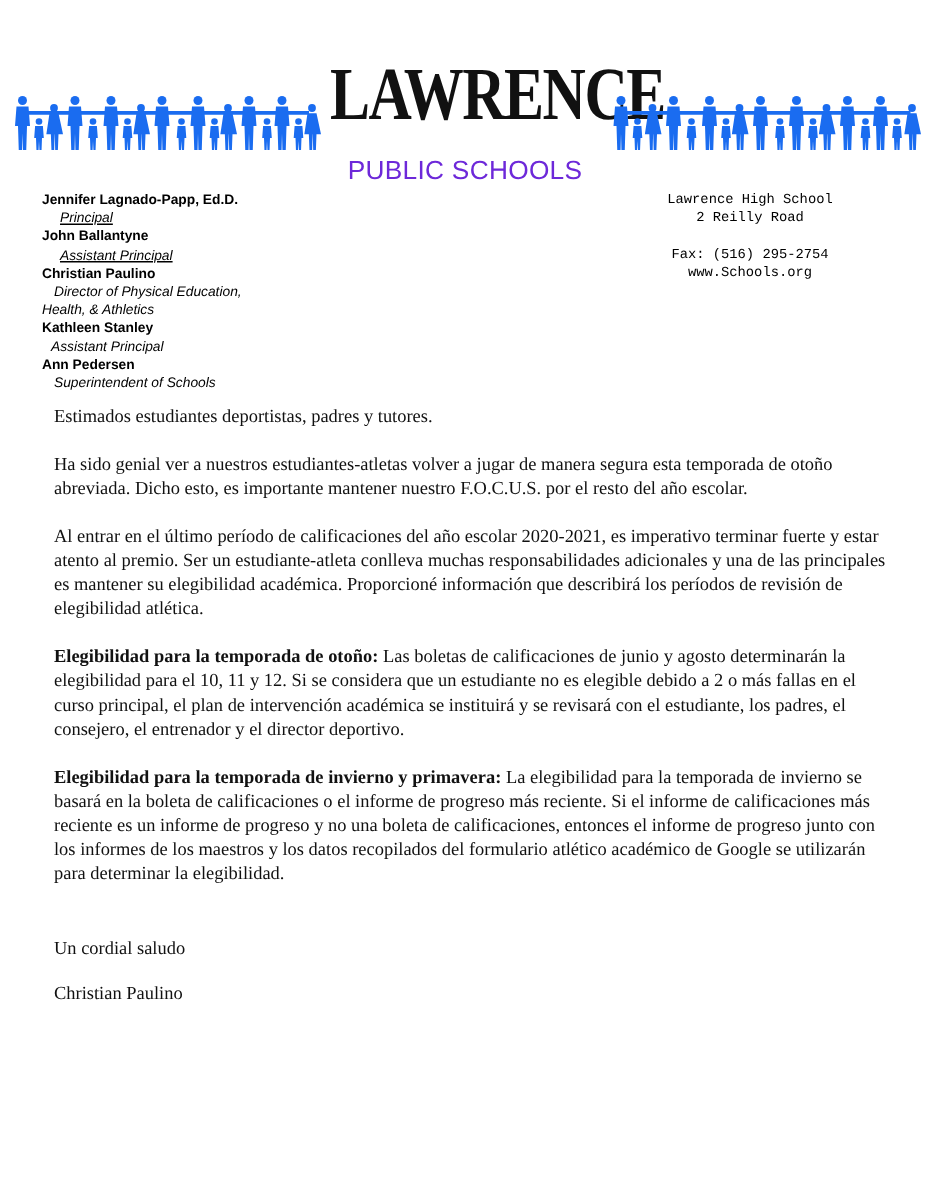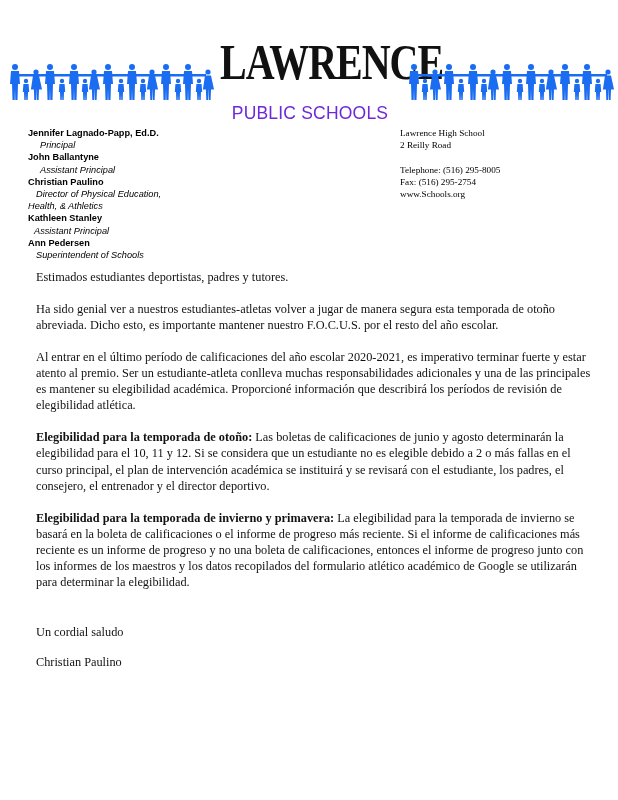--- a/index.html
+++ b/index.html
@@ -22,27 +22,27 @@
       font-family: "Liberation Sans", sans-serif; font-size: 17.5px; color: #6d28d9;
       letter-spacing: 0.2px;
     }
 
     .staff {
       position: absolute; left: 28px; top: 127px; width: 200px;
       font-family: "Liberation Sans", sans-serif; font-size: 9.2px; line-height: 12.2px;
     }
     .staff .name { font-weight: bold; }
     .staff .role { font-style: italic; }
-    .staff .ind1 { padding-left: 12px; }
+    .staff .ind1 { padding-left: 12px; text-decoration: underline; }
     .staff .ind2 { padding-left: 8px; }
     .staff .ind3 { padding-left: 6px; }
 
     .address {
-      position: absolute; right: 18px; top: 127px; width: 200px; text-align: left;
-      font-family: Liberation Serif, serif; font-size: 9.2px; line-height: 12.2px;
+      position: absolute; right: 18px; top: 127px; width: 200px; text-align: center;
+      font-family: Liberation Mono, monospace; font-size: 9.2px; line-height: 12.2px;
     }
     .address .gap { height: 12.2px; }
 
     .letter {
       position: absolute; left: 36px; top: 269px; width: 560px;
       font-family: "Liberation Serif", serif; font-size: 12.3px; line-height: 16.1px;
       color: #111;
     }
     .letter p { margin-bottom: 15.9px; }
     .letter .bold { font-weight: bold; }
@@ -130,21 +130,20 @@
   <div class="name">Kathleen Stanley</div>
   <div class="role ind3">Assistant Principal</div>
   <div class="name">Ann Pedersen</div>
   <div class="role ind2">Superintendent of Schools</div>
 </div>
 
 <div class="address">
   <div>Lawrence High School</div>
   <div>2 Reilly Road</div>
   <div class="gap"></div>
-  <div>Telephone: (516) 295-8005</div>
   <div>Fax: (516) 295-2754</div>
   <div>www.Schools.org</div>
 </div>
 
 <div class="letter">
   <p>Estimados estudiantes deportistas, padres y tutores.</p>
   <p>Ha sido genial ver a nuestros estudiantes-atletas volver a jugar de manera segura esta temporada de otoño abreviada. Dicho esto, es importante mantener nuestro F.O.C.U.S. por el resto del año escolar.</p>
   <p>Al entrar en el último período de calificaciones del año escolar 2020-2021, es imperativo terminar fuerte y estar atento al premio. Ser un estudiante-atleta conlleva muchas responsabilidades adicionales y una de las principales es mantener su elegibilidad académica. Proporcioné información que describirá los períodos de revisión de elegibilidad atlética.</p>
   <p><span class="bold">Elegibilidad para la temporada de otoño:</span><span> Las boletas de calificaciones de junio y agosto determinarán la elegibilidad para el 10, 11 y 12. Si se considera que un estudiante no es elegible debido a 2 o más fallas en el curso principal, el plan de intervención académica se instituirá y se revisará con el estudiante, los padres, el consejero, el entrenador y el director deportivo.</span></p>
   <p><span class="bold">Elegibilidad para la temporada de invierno y primavera:</span><span> La elegibilidad para la temporada de invierno se basará en la boleta de calificaciones o el informe de progreso más reciente. Si el informe de calificaciones más reciente es un informe de progreso y no una boleta de calificaciones, entonces el informe de progreso junto con los informes de los maestros y los datos recopilados del formulario atlético académico de Google se utilizarán para determinar la elegibilidad.</span></p>

